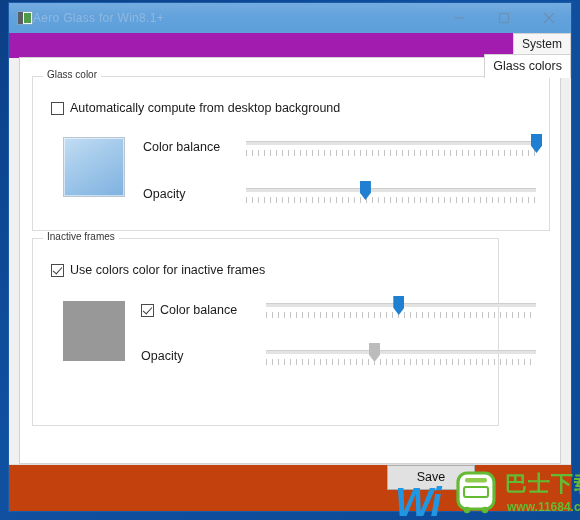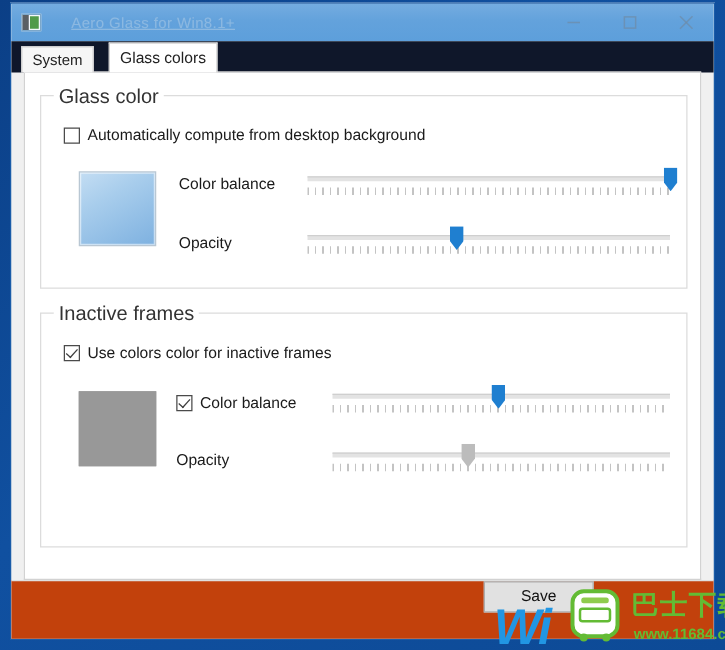--- a/index.html
+++ b/index.html
@@ -48,27 +48,26 @@
     background: #ffffff;
     border: 1px solid #7fa8c8;
     box-sizing: border-box;
     display: flex;
     align-items: stretch;
     opacity: 0.92;
   }
   #app-icon .bar-a { width: 5px; background: #5a5a5a; }
   #app-icon .bar-b { flex: 1; background: #4f9a3e; margin: 1px; }
   #title-text {
-    margin-left: 24px;
+    margin-left: 0;
     font-size: 12px;
     color: rgba(255,255,255,0.22);
     text-shadow: 0 0 1px rgba(120,170,215,0.6);
     letter-spacing: 0.3px;
     white-space: nowrap;
-    text-decoration: underline;
   }
   #win-controls {
     position: absolute;
     right: 0;
     top: 0;
     height: 30px;
     display: flex;
   }
   .win-btn {
     width: 45px;
@@ -79,25 +78,26 @@
     color: rgba(110,140,170,0.75);
     font-size: 13px;
     line-height: 1;
   }
   .win-btn svg { display: block; }
 
   
   #tabstrip {
     position: relative;
     height: 25px;
-    background: #0f172a;
-    padding-left: 8px;
+    background: #a21caf;
+    padding-left: 22px;
     box-sizing: border-box;
     display: flex;
     align-items: flex-end;
+    flex-direction: column;
   }
   #tabstrip::after {
     content: "";
     position: absolute;
     left: 10px;
     right: 10px;
     bottom: 0;
     height: 1px;
     background: #d2d2d2;
   }
@@ -142,21 +142,21 @@
     position: absolute;
     border: 1px solid #dcdcdc;
     box-sizing: border-box;
   }
   .group-title {
     position: absolute;
     top: -8px;
     left: 10px;
     padding: 0 4px;
     background: #ffffff;
-    font-size: 16px;
+    font-size: 10px;
     color: #333;
     white-space: nowrap;
   }
 
   
   .cb-row {
     position: absolute;
     display: flex;
     align-items: center;
     white-space: nowrap;
@@ -383,21 +383,21 @@
 
         <div class="ctl-label" style="left:110px; top:110px;">Opacity</div>
 
         <div class="slider" style="left:213px; top:105px; width:290px;">
           <div class="track"></div>
           <div class="ticks"></div>
           <div class="thumb" style="left:41%;"></div>
         </div>
       </div>
 
-      <div class="groupbox" style="left:12px; top:192px; width:518px; height:188px;">
+      <div class="groupbox" style="left:12px; top:180px; width:467px; height:188px;">
         <div class="group-title">Inactive frames</div>
 
         <div class="cb-row" style="left:18px; top:24px;">
           <span class="cbox checked"></span>
           <span class="cb-label">Use colors color for inactive frames</span>
         </div>
 
         <div class="swatch inactive" style="left:30px; top:62px;"></div>
 
         <div class="cb-row" style="left:108px; top:64px;">

